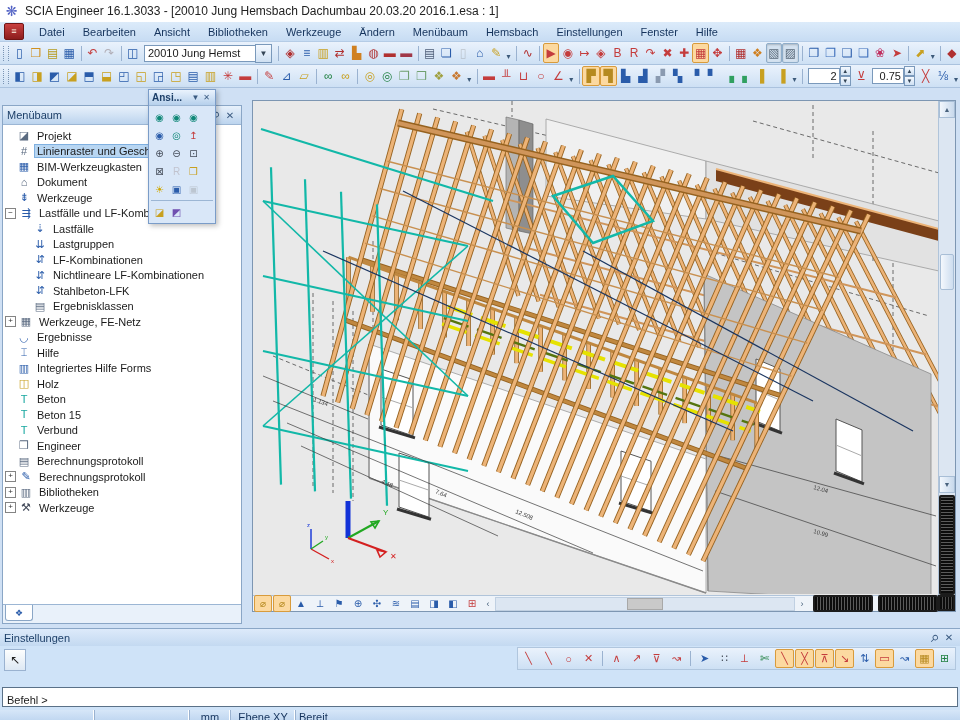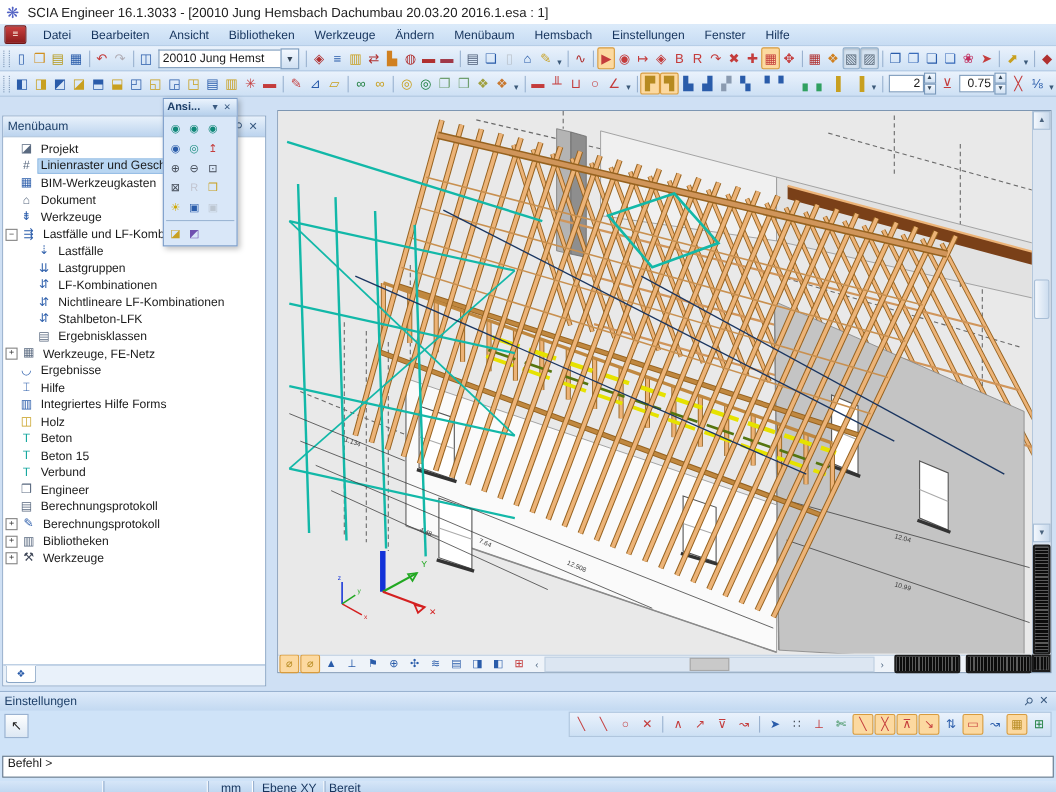--- a/index.html
+++ b/index.html
@@ -67,21 +67,21 @@
   .palgrid .tbicon{width:15px;height:16px;font-size:10px;}
   .palhr{width:100%;height:1px;background:#9cb6d4;margin:2px 0;}
   
   .cmdpanel{height:81px;background:#cfe3f8;border-top:1px solid #8aa6c6;display:flex;flex-direction:column;}
   .cmdhead{height:17px;display:flex;align-items:center;padding:0 4px;color:#1d3f68;background:linear-gradient(#ddeafa,#c3d9f1);}
   .cmdhead .ttl{flex:1;}
   .cmdbody{flex:1;position:relative;}
   .cursorbtn{position:absolute;left:4px;top:3px;width:20px;height:20px;background:linear-gradient(#fdfefe,#dde8f4);border:1px solid #9ab2d0;display:flex;align-items:center;justify-content:center;font-size:12px;color:#222;}
   .snapbar{position:absolute;right:4px;top:1px;display:flex;align-items:center;background:linear-gradient(#eaf2fc,#cde0f4);border:1px solid #b0c6de;padding:1px;gap:1px;}
   .snapbar .tbicon{width:17px;height:17px;font-size:11px;}
-  .cmdinput{height:18px;margin:0 2px 3px 2px;background:#fff;border:1px solid #5a7188;display:flex;align-items:flex-start;padding:0 4px;}
+  .cmdinput{height:18px;margin:0 2px 3px 2px;background:#fff;border:1px solid #5a7188;display:flex;align-items:flex-end;padding:0 4px;}
   
   .statusbar{height:14px;background:linear-gradient(#d6e6f8,#b9d2ee);display:flex;align-items:center;color:#15335c;}
   .scell{height:100%;display:flex;align-items:center;justify-content:center;border-right:1px solid #9ab2d0;box-shadow:inset -1px 0 0 #fff;padding:0 3px;white-space:nowrap;}
   .scell.last{flex:1;border-right:none;justify-content:flex-start;box-shadow:none;}
 </style>
 </head>
 <body>
 
 <div class="titlebar">
   <span class="applogo">❋</span>

